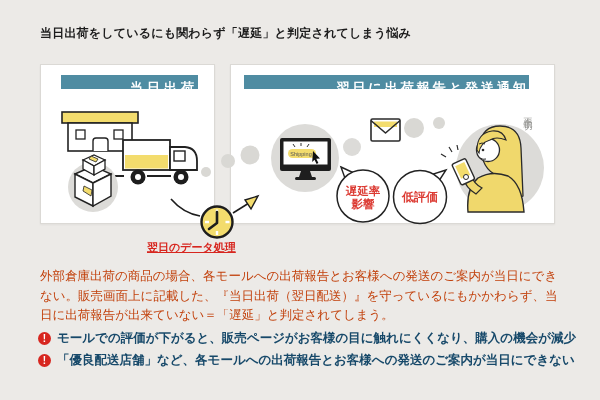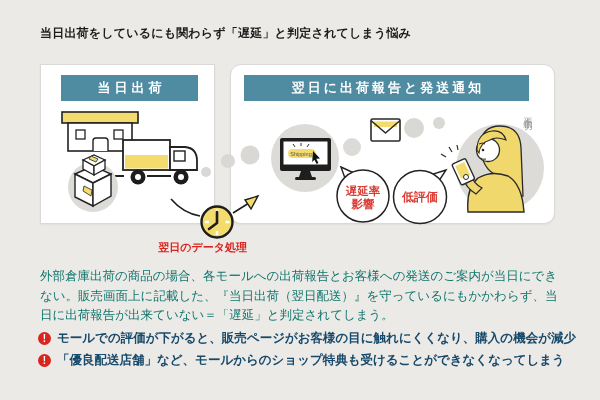--- a/index.html
+++ b/index.html
@@ -10,42 +10,42 @@
   }
   .page-title{
     position:absolute;left:40px;top:25px;width:540px;
     font-size:12px;font-weight:bold;color:#1c1c1c;letter-spacing:0.2px;
   }
   .panel{
     position:absolute;background:#ffffff;border:1px solid #dbd9d5;
     box-shadow:0 1px 2px rgba(0,0,0,0.05);
   }
   .panel-left{left:40px;top:64px;width:173px;height:158px;}
-  .panel-right{left:230px;top:64px;width:323px;height:158px;border-radius:11px;}
+  .panel-right{left:230px;top:64px;width:323px;height:158px;}
   .panel-header{
-    position:absolute;top:10px;height:26px;line-height:26px;
+    position:absolute;top:10px;height:14px;line-height:26px;
     background:#4f8ca2;color:#ffffff;font-size:13px;font-weight:bold;
-    text-align:center;letter-spacing:4px;text-indent:4px;
+    text-align:right;letter-spacing:4px;text-indent:4px;
   }
   .panel-left .panel-header{left:20px;right:16px;}
   .panel-right .panel-header{left:13px;right:25px;letter-spacing:3px;text-indent:3px;}
   .overlay{
     position:absolute;left:0;top:0;width:600px;height:400px;pointer-events:none;
   }
   .process-label{
-    position:absolute;left:147px;top:240px;width:100px;text-align:right;
-    font-size:11px;font-weight:bold;color:#d7261f;
+    position:absolute;left:147px;top:240px;width:100px;text-align:left;
+    font-size:11px;font-weight:bold;color:#d7261f;text-decoration:underline;
   }
   .customer-note{
     position:absolute;left:521px;top:110px;height:72px;
     writing-mode:vertical-rl;font-size:9.5px;color:#9a9a97;letter-spacing:1.5px;
   }
   .description{
     position:absolute;left:40px;top:267px;width:521px;
-    font-size:12.5px;line-height:19.5px;color:#0f766e;
+    font-size:12.5px;line-height:19.5px;color:#c2410c;
   }
   .warnings{position:absolute;left:38px;top:331px;width:540px;}
   .warning-row{display:flex;align-items:flex-start;margin-bottom:7px;}
   .warning-icon{
     flex:none;width:13px;height:13px;margin:1px 6px 0 0;border-radius:50%;
     background:#d7261f;color:#ffffff;font-size:10px;font-weight:bold;
     text-align:center;line-height:13px;
   }
   .warning-text{font-size:12.5px;font-weight:600;color:#17496a;line-height:15px;text-align:right;}
   svg text{font-family:"Liberation Sans","DejaVu Sans",sans-serif;}
@@ -174,15 +174,15 @@
 
 <div class="description">外部倉庫出荷の商品の場合、各モールへの出荷報告とお客様への発送のご案内が当日にできない。販売画面上に記載した、『当日出荷（翌日配送）』を守っているにもかかわらず、当日に出荷報告が出来ていない＝「遅延」と判定されてしまう。</div>
 
 <div class="warnings">
   <div class="warning-row">
     <span class="warning-icon">!</span>
     <span class="warning-text">モールでの評価が下がると、販売ページがお客様の目に触れにくくなり、購入の機会が減少</span>
   </div>
   <div class="warning-row">
     <span class="warning-icon">!</span>
-    <span class="warning-text">「優良配送店舗」など、モールからのショップ特典も受けることができなくなってしまう</span>
+    <span class="warning-text">「優良配送店舗」など、各モールへの出荷報告とお客様への発送のご案内が当日にできない</span>
   </div>
 </div>
 
 </body></html>

